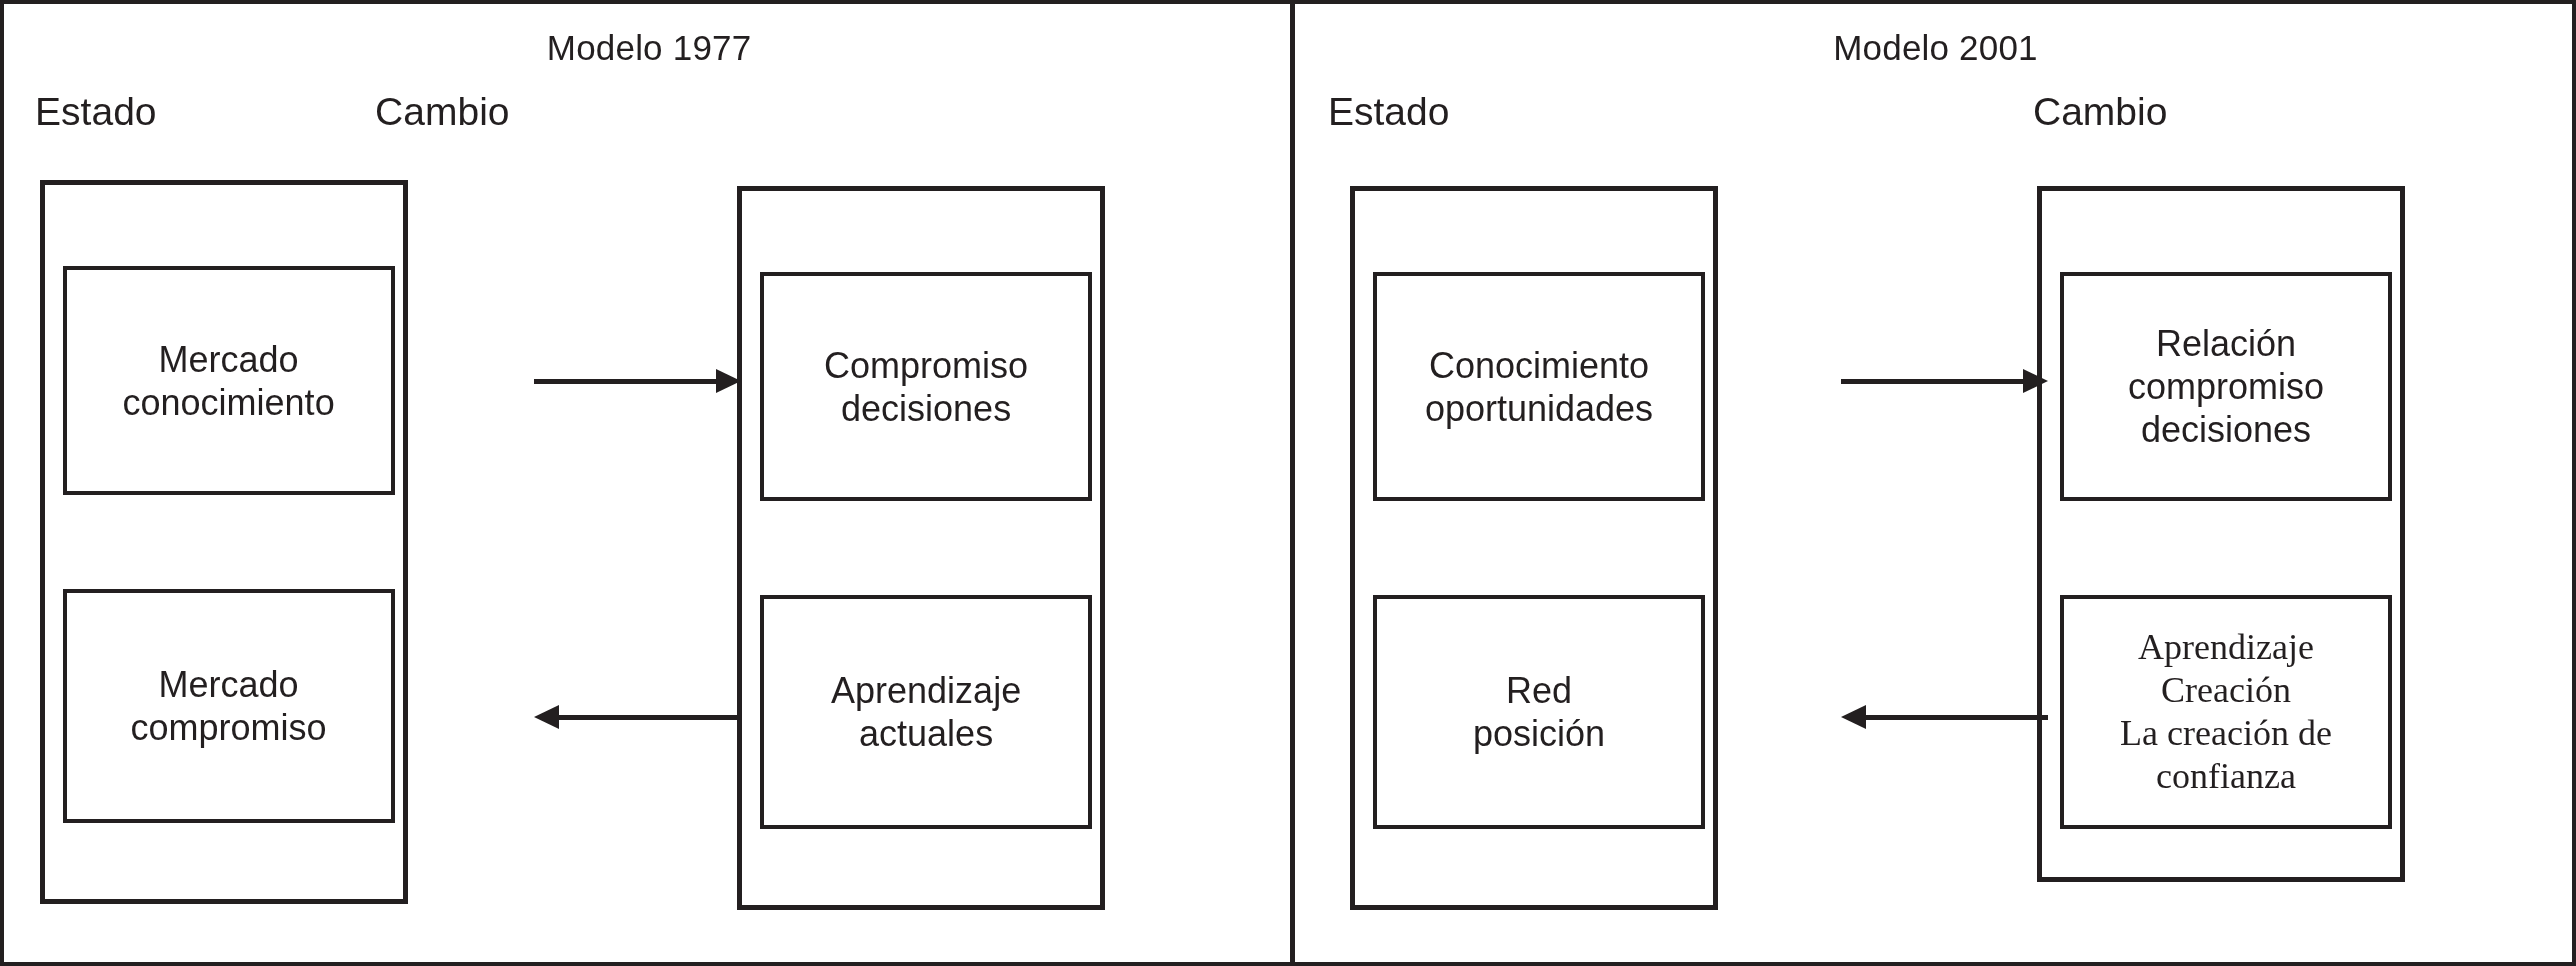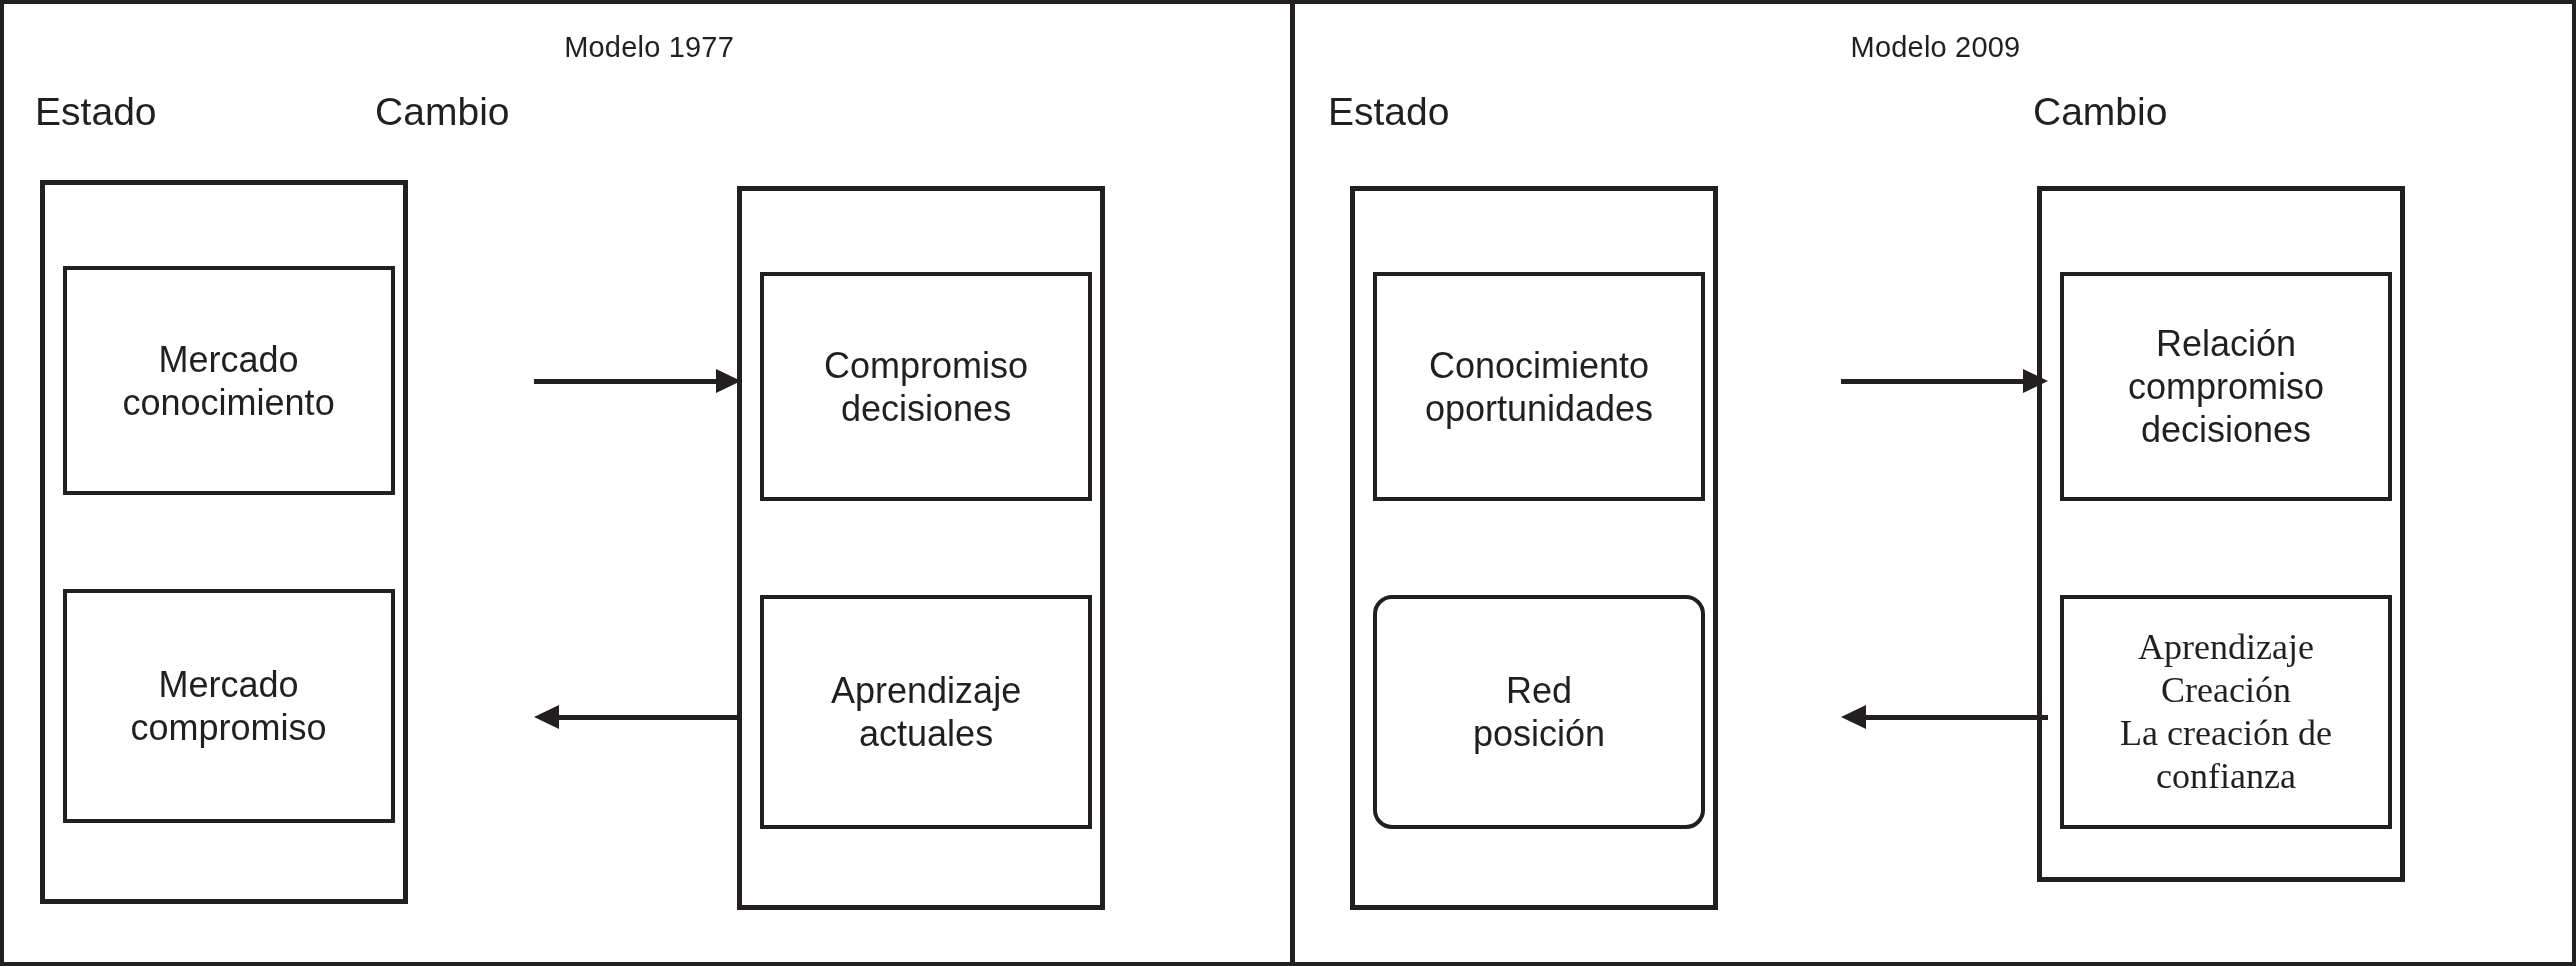--- a/index.html
+++ b/index.html
@@ -40,21 +40,21 @@
   }
   .panel-left  { left: 4.1px;    width: 1282px; }
   .panel-right { left: 1291px; width: 1281px; }
 
   .panel-title {
     position: absolute;
     top: 18px;
     left: 0;
     width: 100%;
     text-align: center;
-    font-size: 29px;
+    font-size: 35px;
     line-height: 51px;
     letter-spacing: 0.2px;
     white-space: nowrap;
   }
 
   .col-label {
     position: absolute;
     top: 84px;
     font-size: 39px;
     line-height: 48px;
@@ -158,34 +158,34 @@
     </div>
 
     <div class="arrow arrow-left" style="left:526px; top:701px; width:207px;">
       <div class="shaft"></div>
       <div class="head"></div>
     </div>
   </div>
 
   <div class="panel panel-right">
 
-    <div class="panel-title">Modelo 2009</div>
+    <div class="panel-title">Modelo 2001</div>
 
     <div class="col-label" style="left:33px; width:373px;">Estado</div>
 
     <div class="col-label" style="left:738px; width:373px;">Cambio</div>
 
     <div class="outer-box" style="left:55px; top:182px; width:368px; height:724px;">
 
       <div class="inner-box" style="left:18px; top:81px; width:332px; height:229px;">
         <span class="box-text">Conocimiento
 oportunidades</span>
       </div>
 
-      <div class="inner-box" style="left:18px; top:404px; width:332px; height:234px;border-radius:19px;">
+      <div class="inner-box" style="left:18px; top:404px; width:332px; height:234px;">
         <span class="box-text">Red
 posición</span>
       </div>
     </div>
 
     <div class="outer-box" style="left:742px; top:182px; width:368px; height:696px;">
 
       <div class="inner-box" style="left:18px; top:81px; width:332px; height:229px;">
         <span class="box-text">Relación
 compromiso

